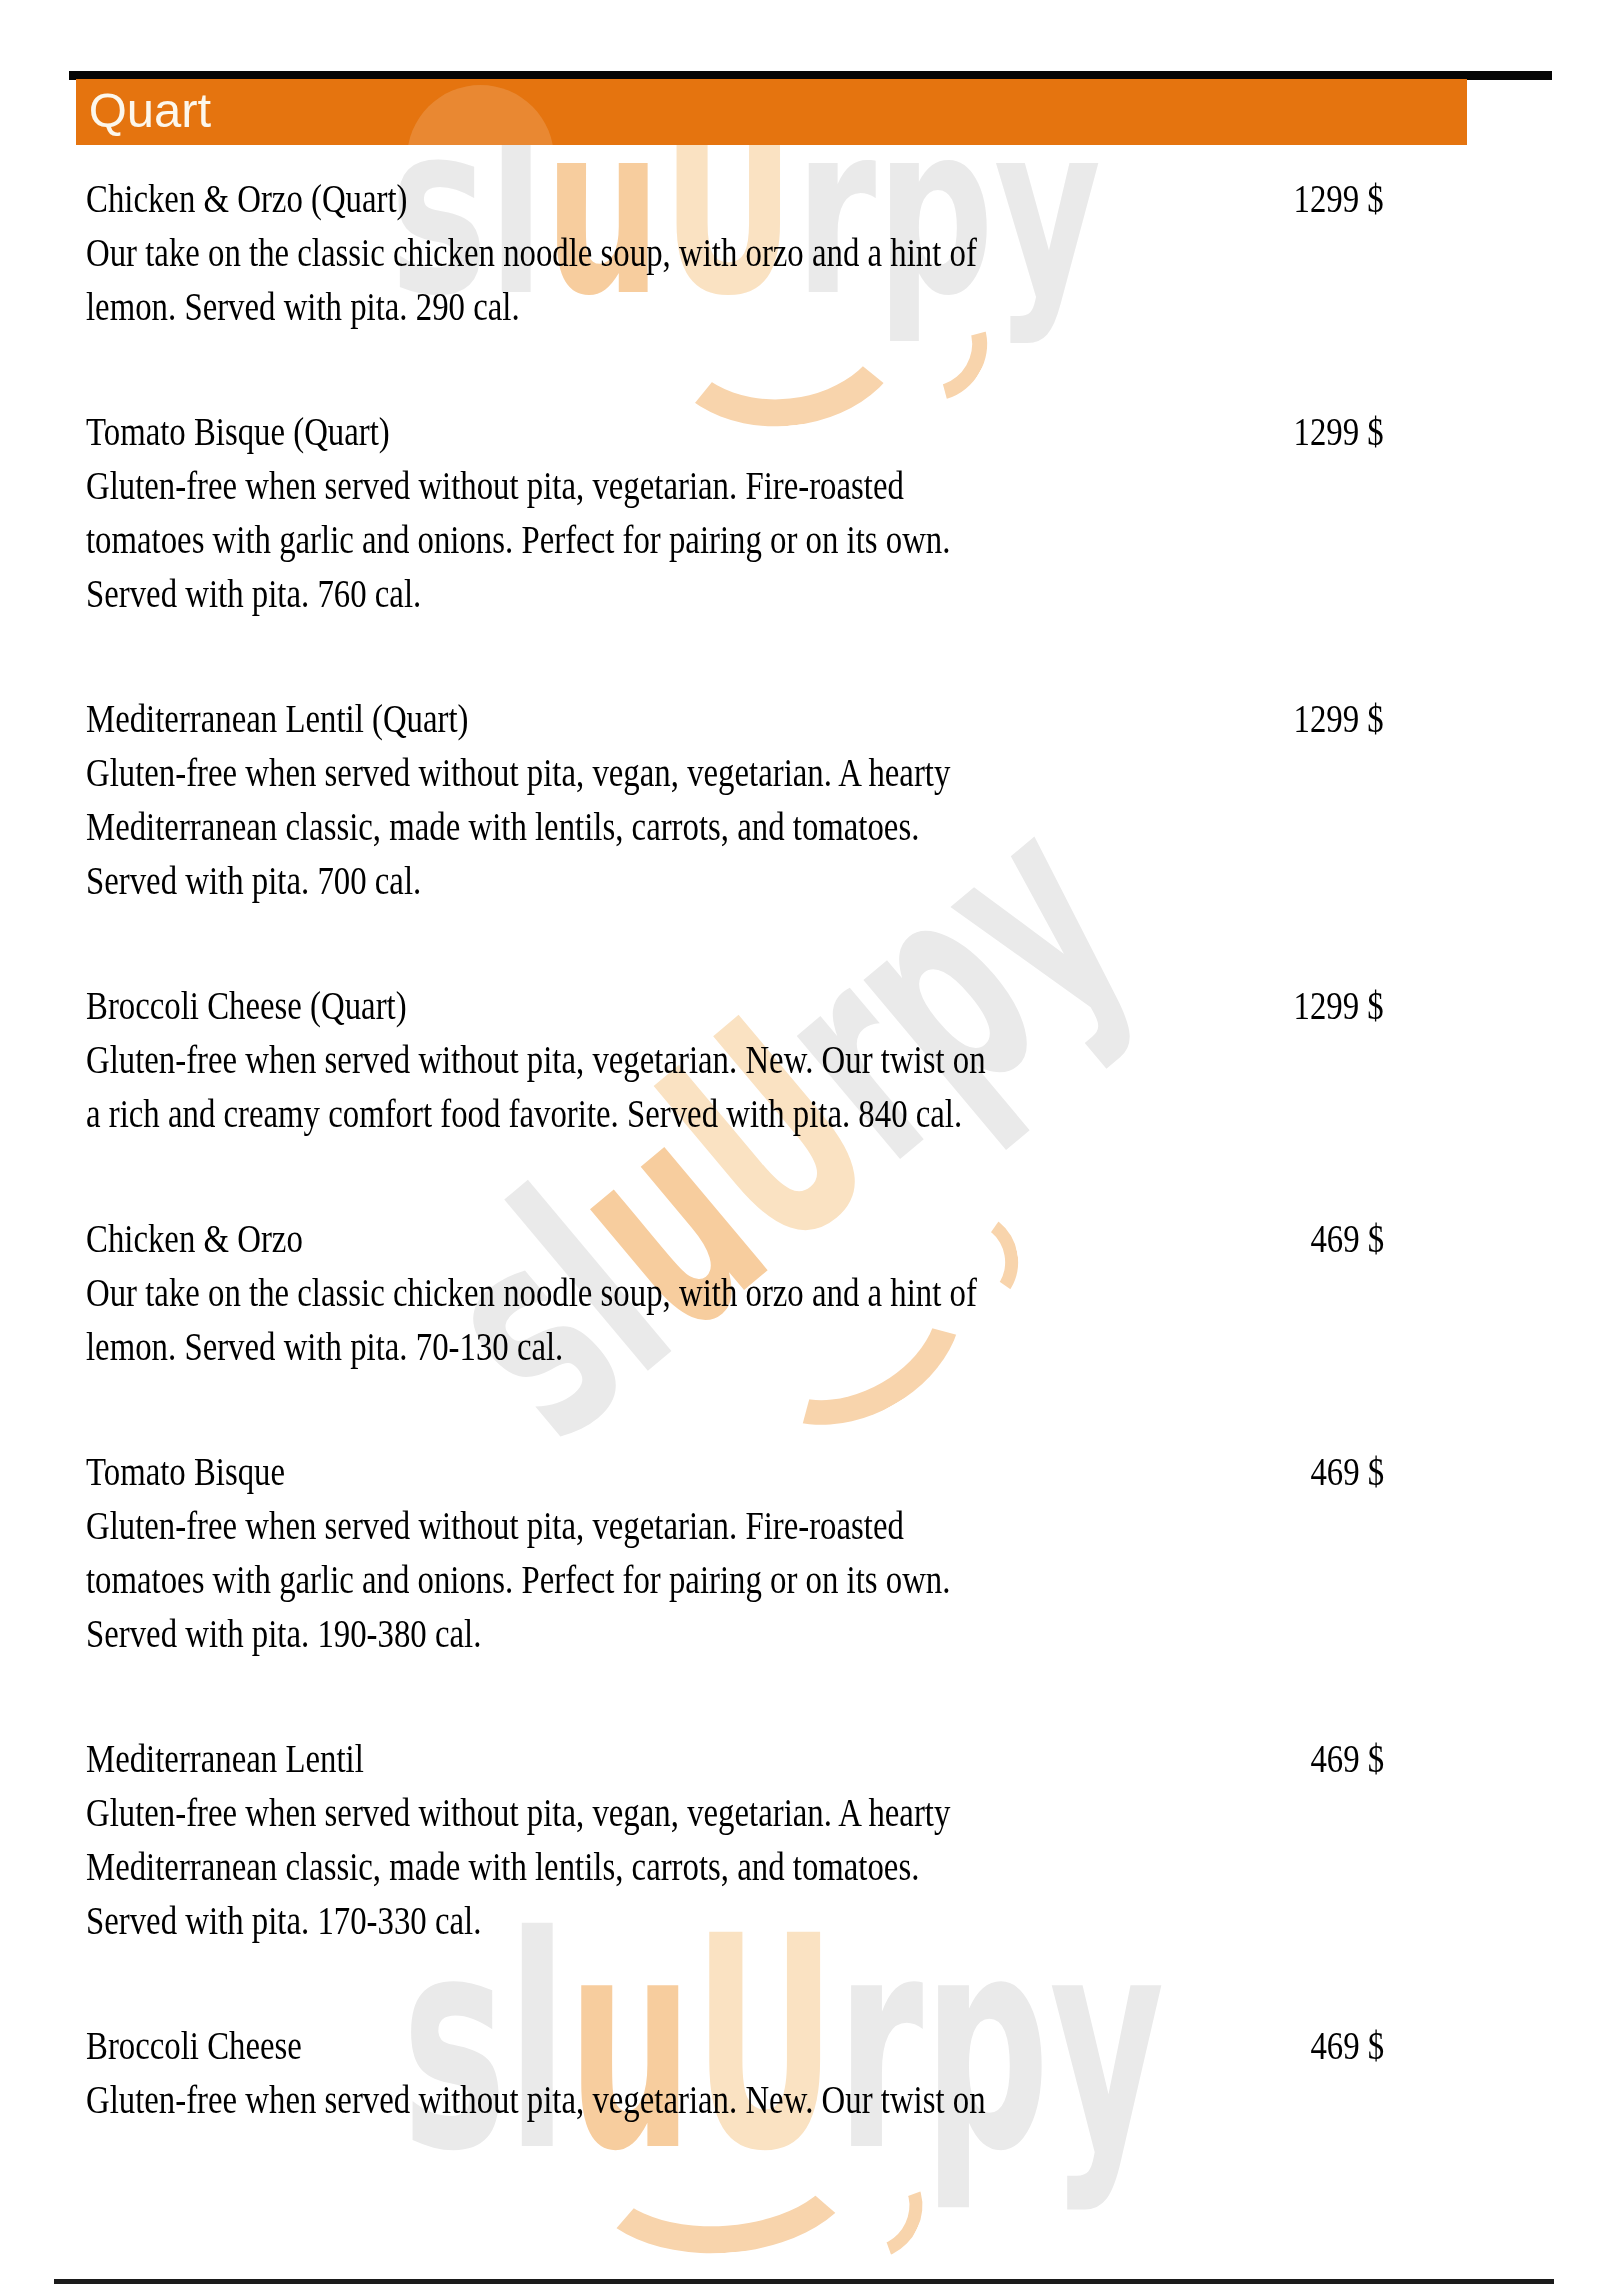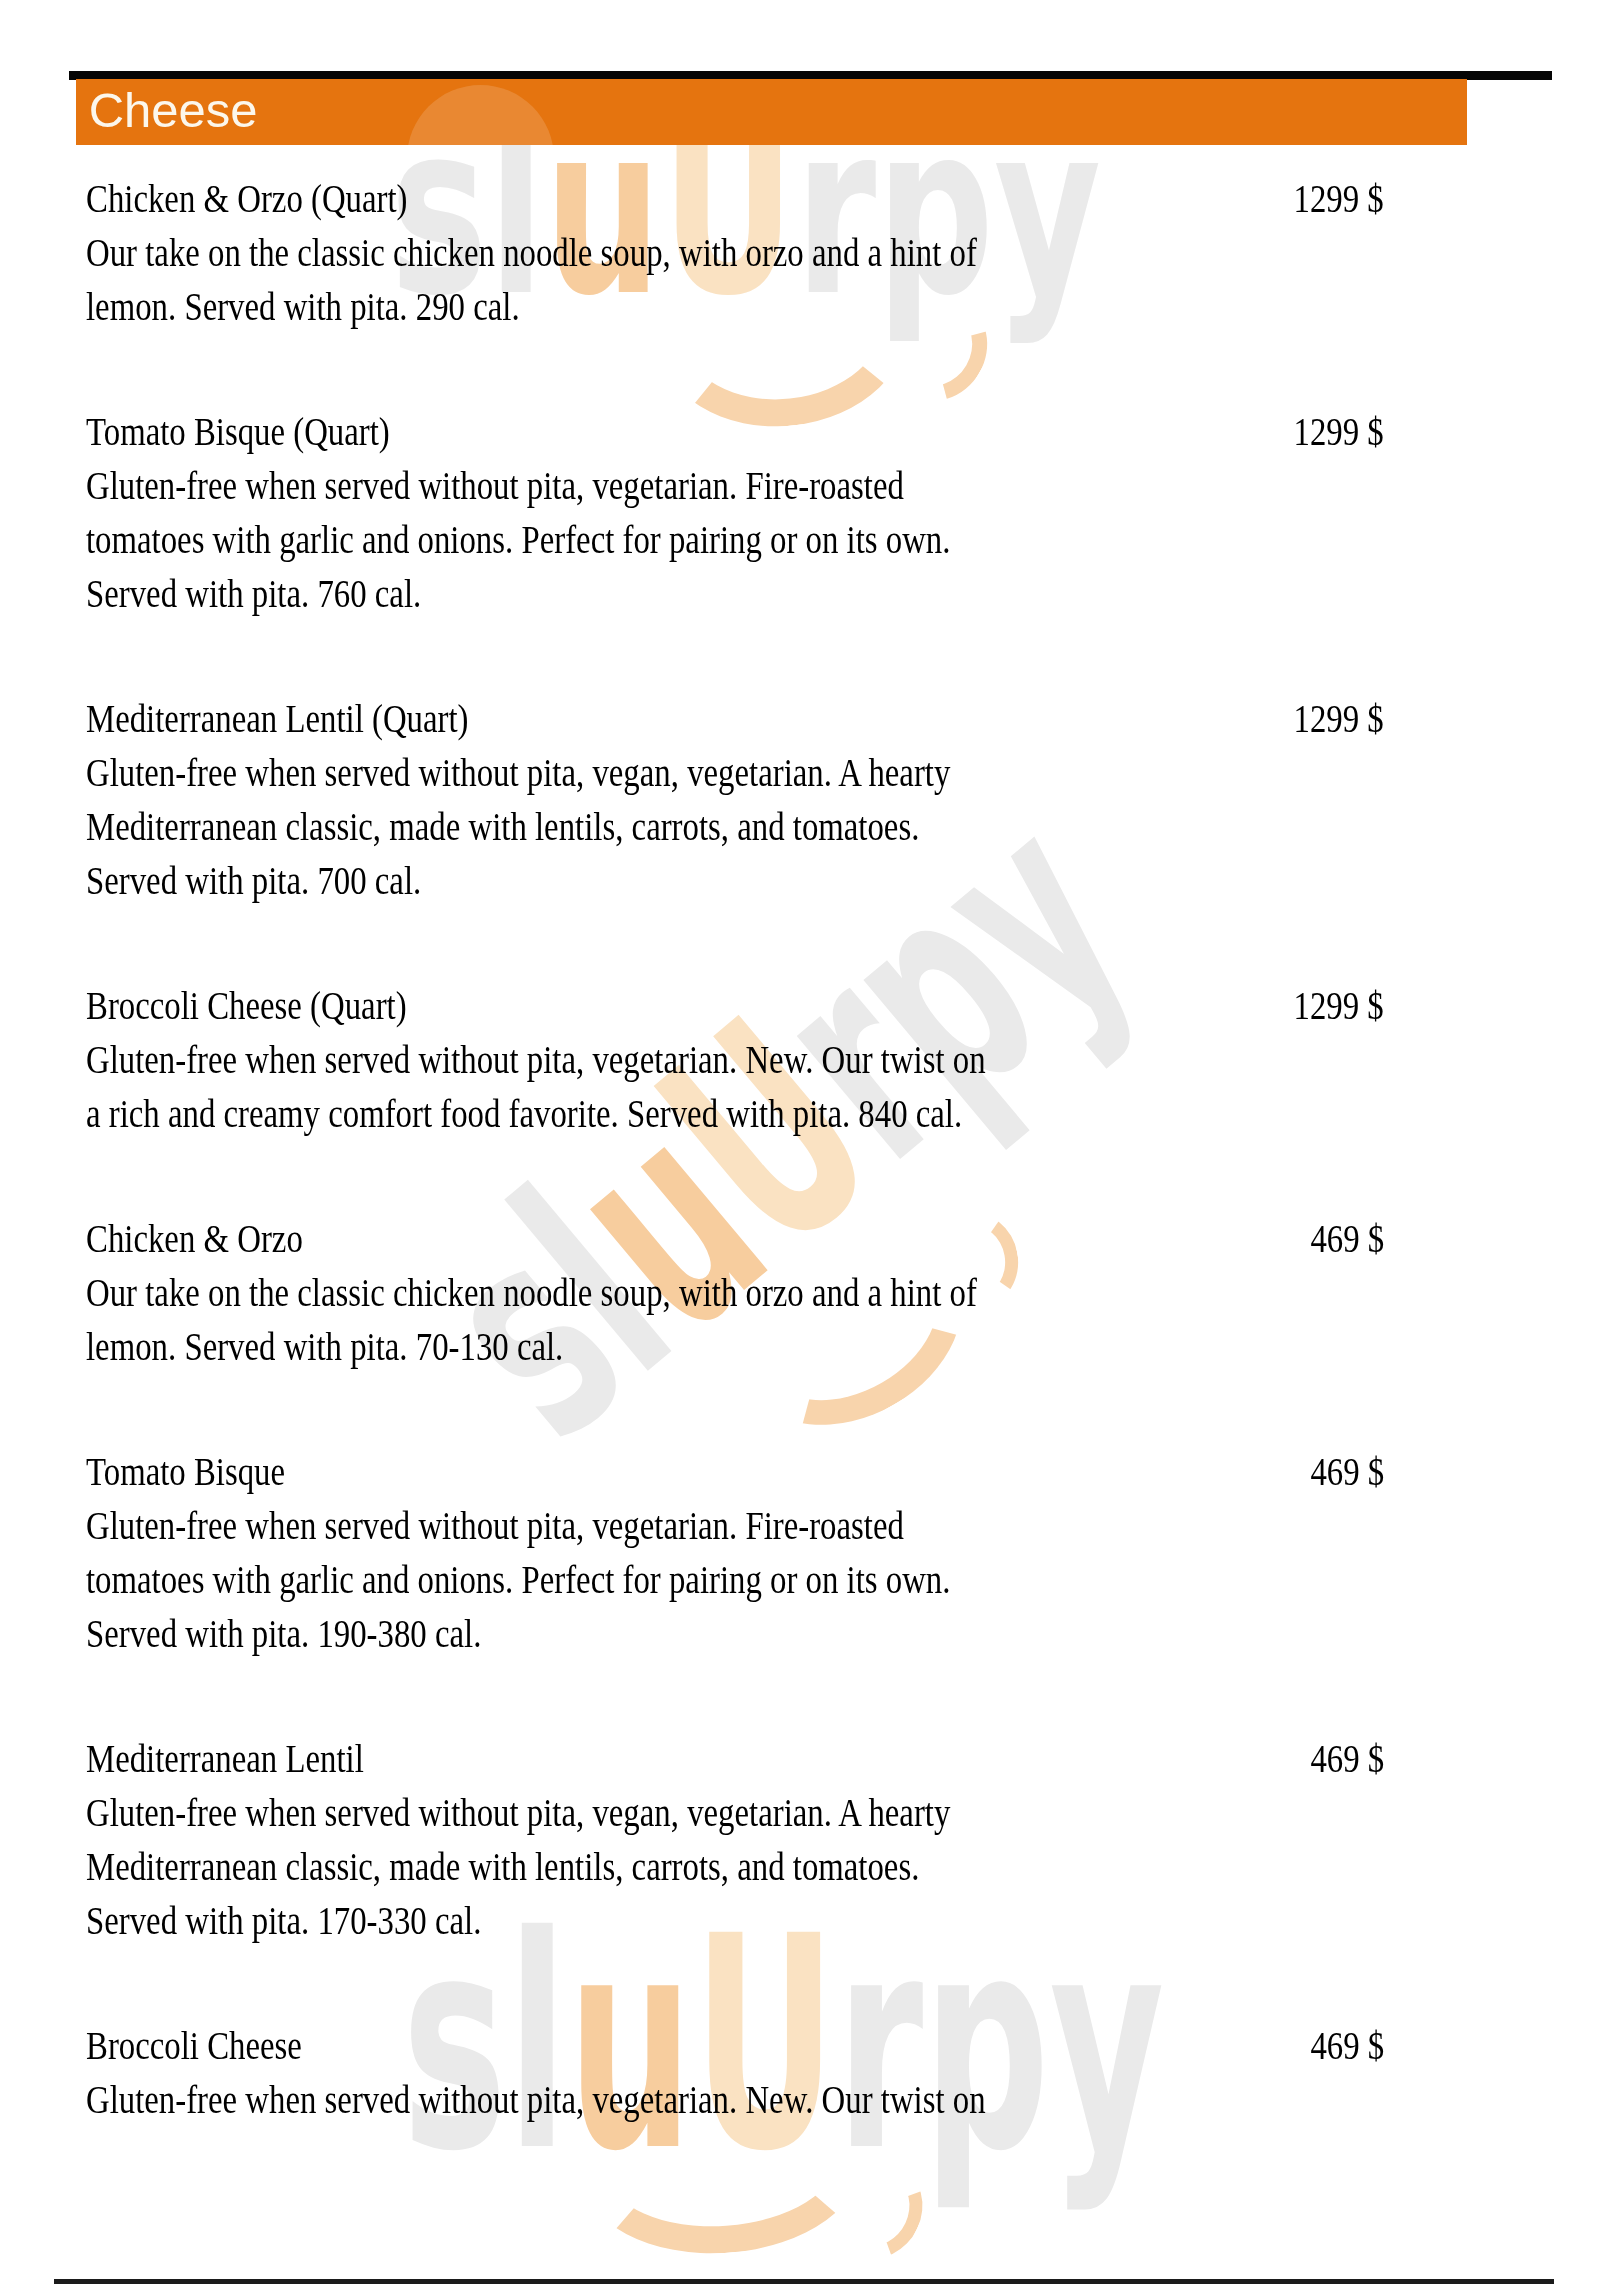--- a/index.html
+++ b/index.html
@@ -121,21 +121,21 @@
 <div class="wm wm-mid"><span class="wg">sl</span><span class="wo1">u</span><span class="wo2">U</span><span class="wg">rpy</span></div>
 <div class="smile smile-mid"></div>
 <div class="curl curl-mid"></div>
 
 <div class="wm wm-bot"><span class="wg">sl</span><span class="wo1">u</span><span class="wo2">U</span><span class="wg">rpy</span></div>
 <div class="smile smile-bot"></div>
 <div class="curl curl-bot"></div>
 
 <div class="topbar"></div>
 <div class="section-header">
-  <div class="section-title">Cheese</div>
+  <div class="section-title">Quart</div>
 </div>
 
 <div class="menu">
 
   <div class="item">
     <div class="item-row">
       <span class="item-name">Chicken &amp; Orzo (Quart)</span>
       <span class="item-price">1299 $</span>
     </div>
     <div class="item-desc">Our take on the classic chicken noodle soup, with orzo and a hint of

